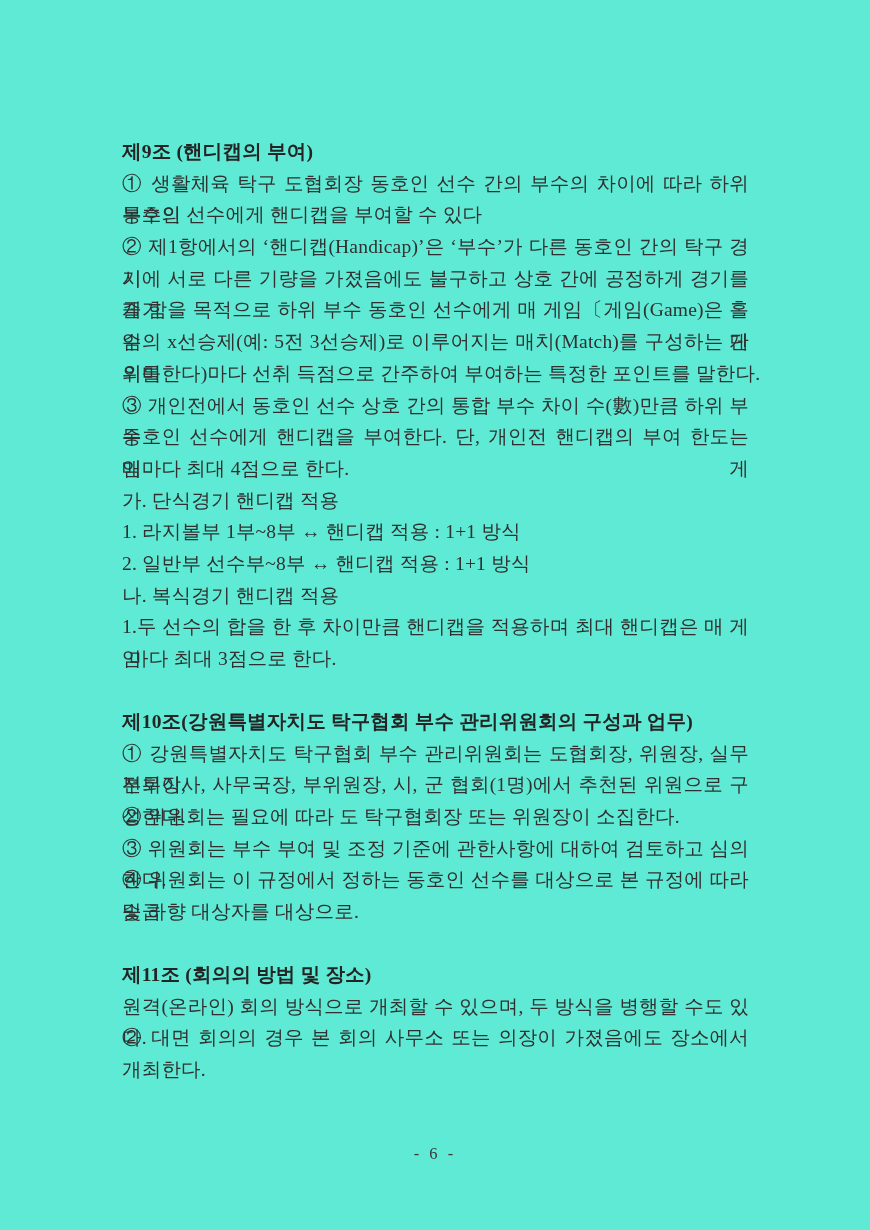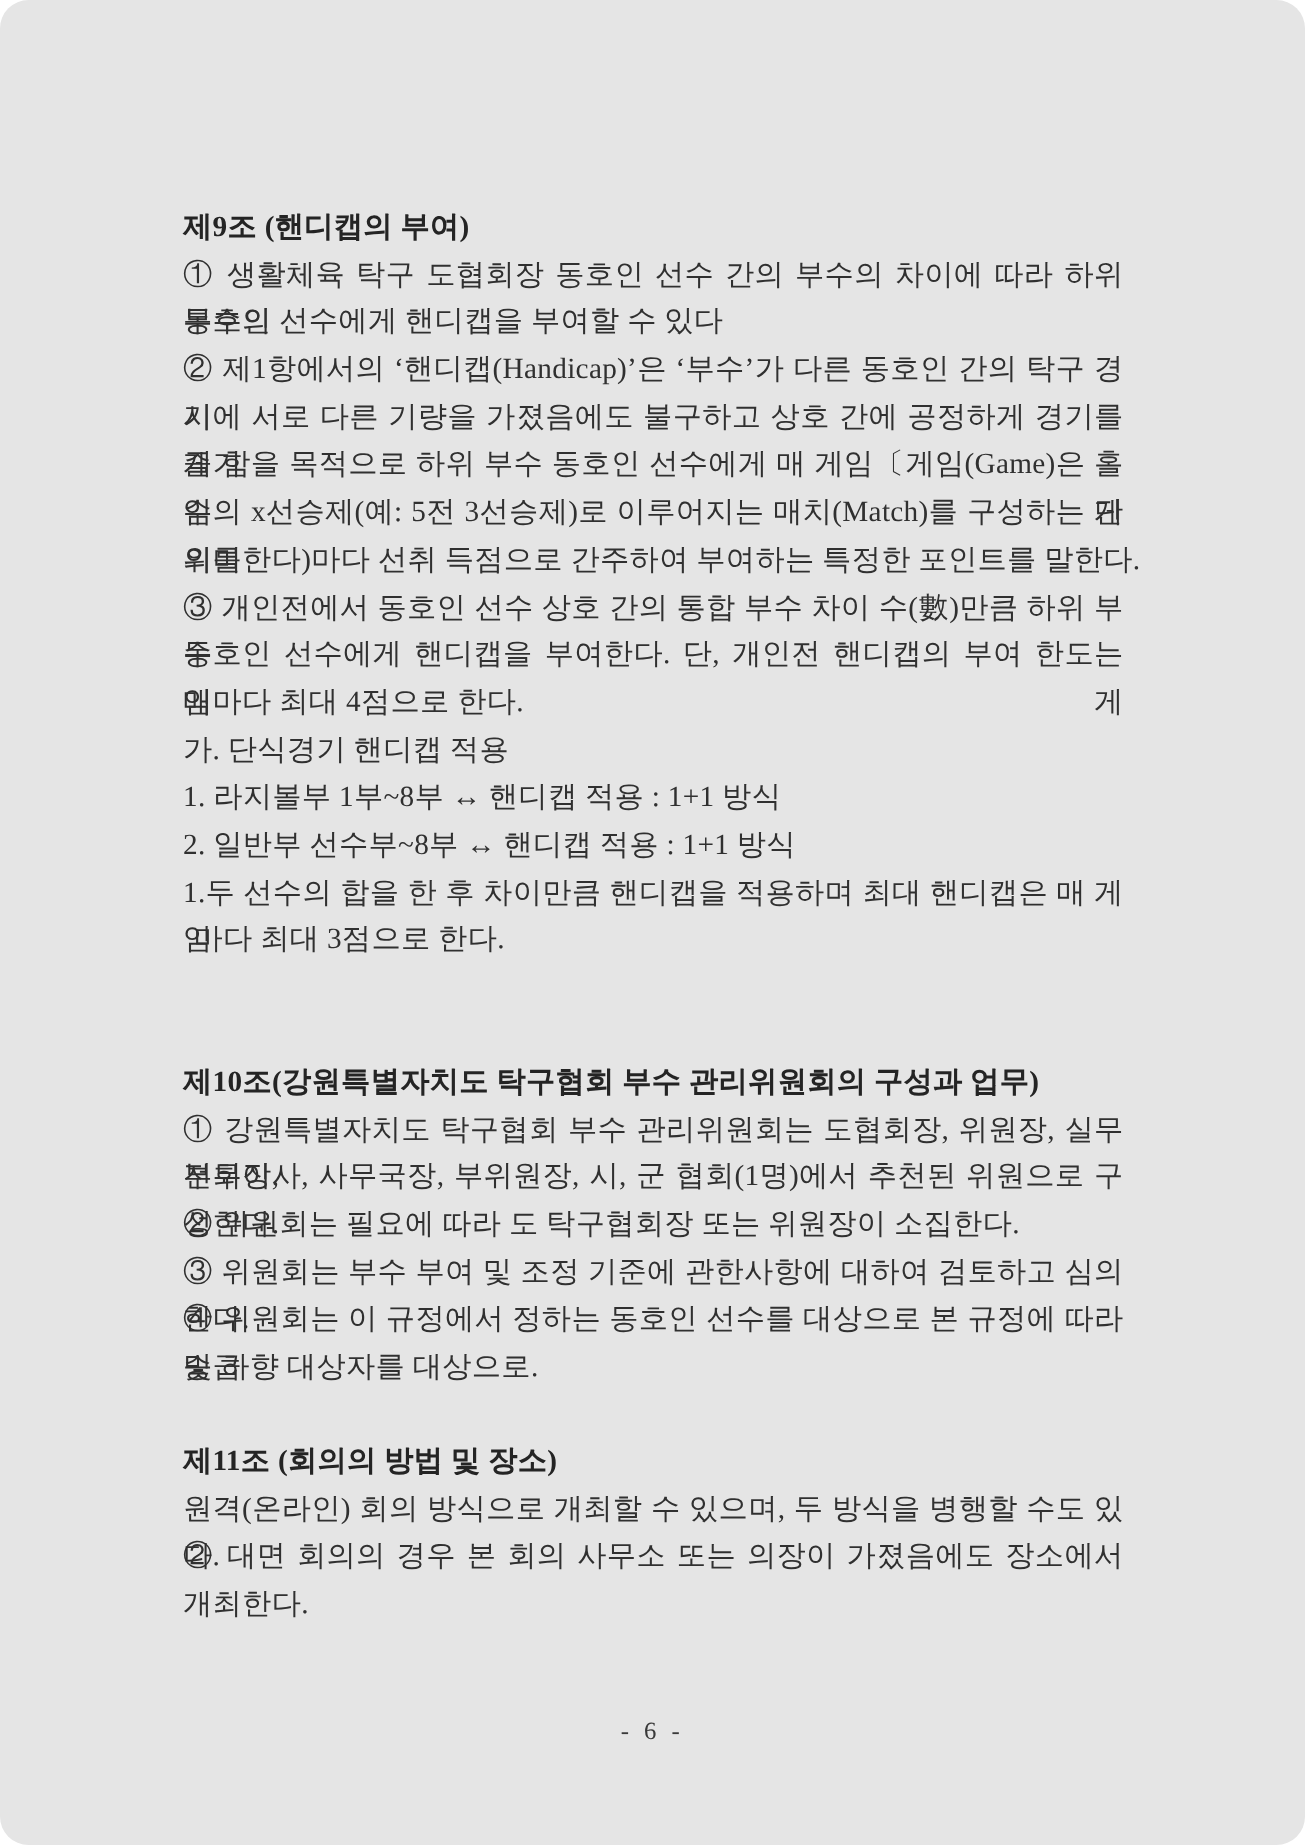--- a/index.html
+++ b/index.html
@@ -4,25 +4,24 @@
 <style>
   html, body {
     margin: 0;
     padding: 0;
     background: #ffffff;
   }
   .page {
     position: relative;
     width: 870px;
     height: 1230px;
-    background: #e5e5e5;
+    background: #5eead4;
     font-family: "Liberation Serif", "DejaVu Serif", serif;
     color: #2e2e2e;
     overflow: hidden;
-    border-radius: 19px;
   }
   .content {
     position: absolute;
     left: 122px;
     width: 627px;
   }
   .section-9  { top: 136px; }
   .section-10 { top: 706px; }
   .section-11 { top: 959px; }
 
@@ -71,20 +70,21 @@
     <div class="line justify">시에 서로 다른 기량을 가졌음에도 불구하고 상호 간에 공정하게 경기를 즐기</div>
     <div class="line justify">게 함을 목적으로 하위 부수 동호인 선수에게 매 게임〔게임(Game)은 홀수 게</div>
     <div class="line justify">임의 x선승제(예: 5전 3선승제)로 이루어지는 매치(Match)를 구성하는 단위를</div>
     <div class="line">의미한다)마다 선취 득점으로 간주하여 부여하는 특정한 포인트를 말한다.</div>
     <div class="line justify">③ 개인전에서 동호인 선수 상호 간의 통합 부수 차이 수(數)만큼 하위 부수</div>
     <div class="line justify">동호인 선수에게 핸디캡을 부여한다. 단, 개인전 핸디캡의 부여 한도는 매 게</div>
     <div class="line">임마다 최대 4점으로 한다.</div>
     <div class="line">가. 단식경기 핸디캡 적용</div>
     <div class="line">1. 라지볼부 1부~8부 ↔ 핸디캡 적용 : 1+1 방식</div>
     <div class="line">2. 일반부 선수부~8부 ↔ 핸디캡 적용 : 1+1 방식</div>
+    <div class="line">나. 복식경기 핸디캡 적용</div>
     <div class="line justify">1.두 선수의 합을 한 후 차이만큼 핸디캡을 적용하며 최대 핸디캡은 매 게임</div>
     <div class="line indent">마다 최대 3점으로 한다.</div>
   </div>
 
   <div class="content section-10">
     <div class="line heading">제10조(강원특별자치도 탁구협회 부수 관리위원회의 구성과 업무)</div>
     <div class="line justify">① 강원특별자치도 탁구협회 부수 관리위원회는 도협회장, 위원장, 실무부회장,</div>
     <div class="line justify">전무이사, 사무국장, 부위원장, 시, 군 협회(1명)에서 추천된 위원으로 구성한다.</div>
     <div class="line">② 위원회는 필요에 따라 도 탁구협회장 또는 위원장이 소집한다.</div>
     <div class="line justify">③ 위원회는 부수 부여 및 조정 기준에 관한사항에 대하여 검토하고 심의한다.</div>

